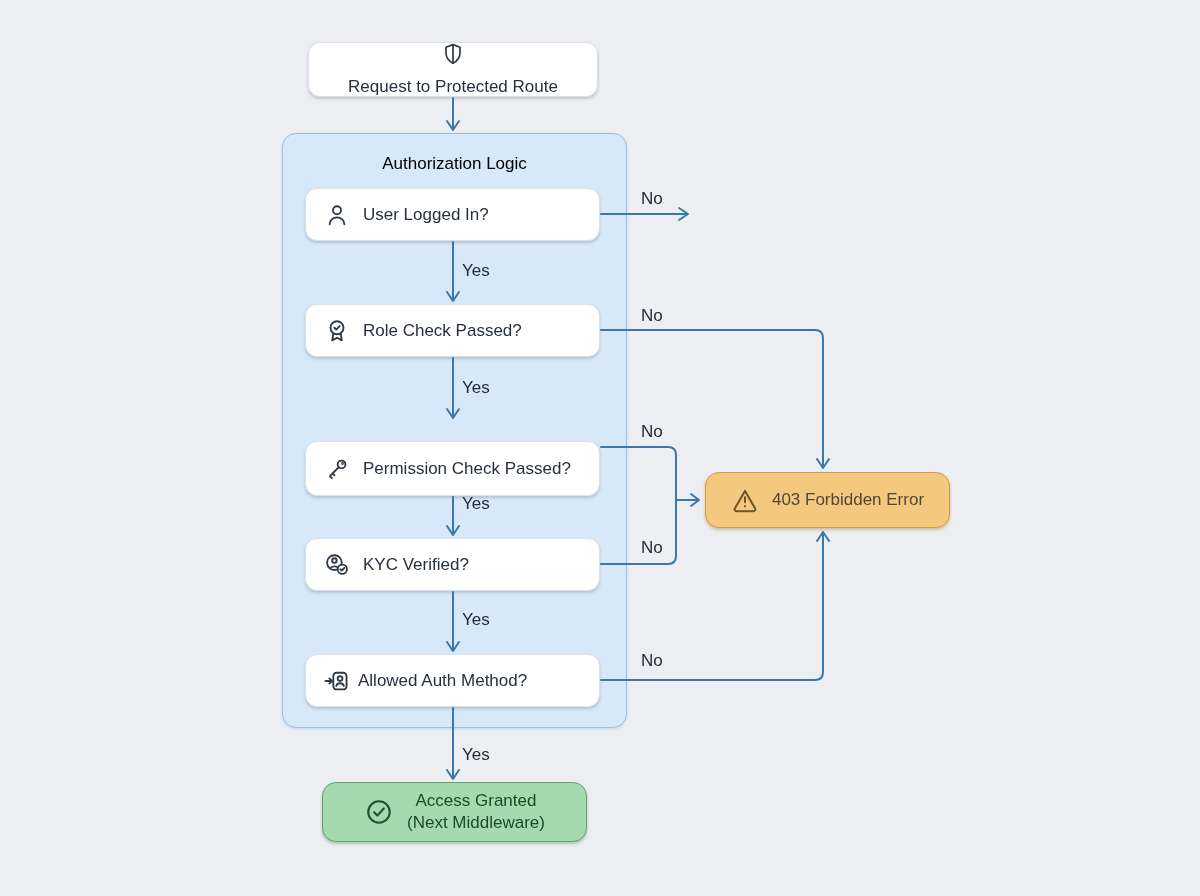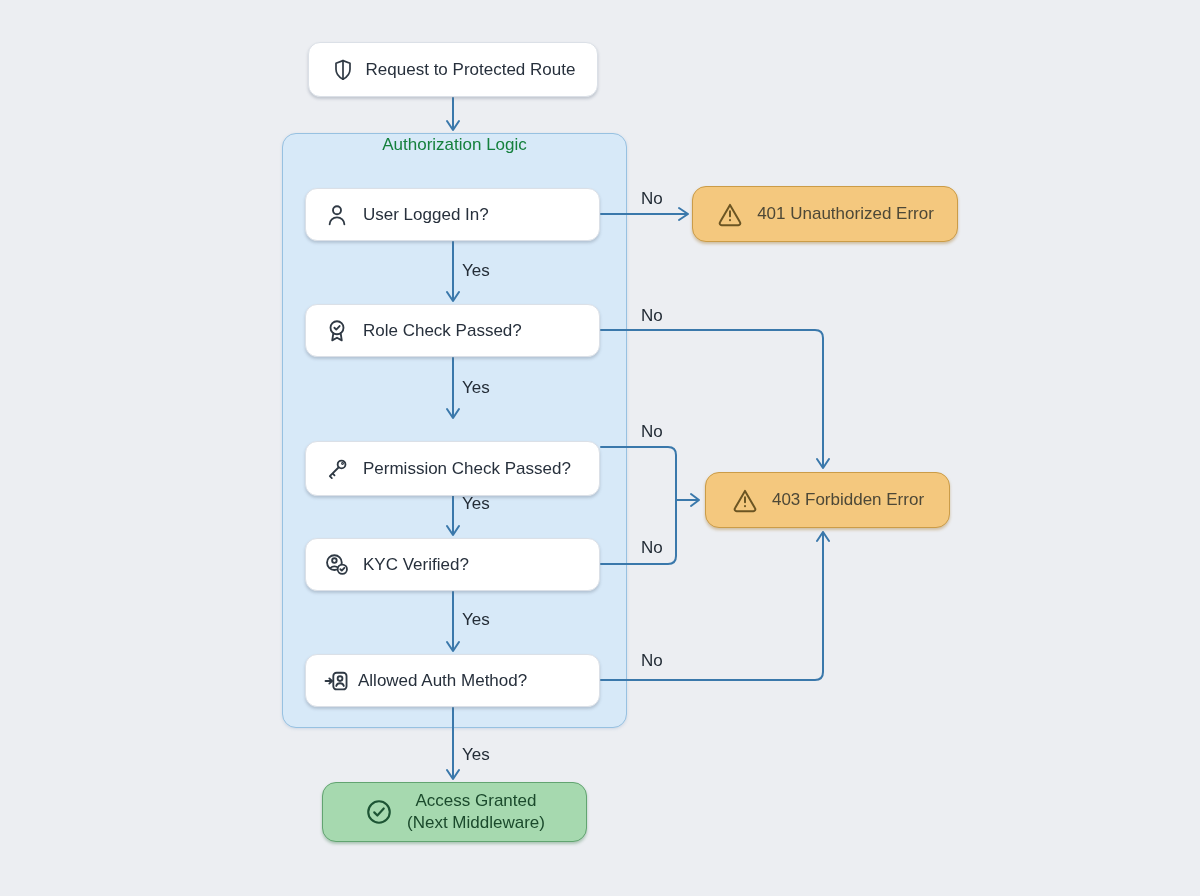--- a/index.html
+++ b/index.html
@@ -9,29 +9,29 @@
     font-family:"Liberation Sans", sans-serif;
   }
   .connectors { position:absolute; left:0; top:0; z-index:2; }
   .connectors path { stroke:#3a78ab; stroke-width:2; fill:none; stroke-linecap:round; stroke-linejoin:round; }
 
   .auth-container {
     position:absolute; left:282px; top:133px; width:345px; height:595px;
     background:#d7e9f8; border:1.5px solid #97c1e1; border-radius:14px;
     box-sizing:border-box; z-index:1; box-shadow:0 1px 3px rgba(120,150,190,.25);
   }
-  .auth-title { margin-top:1px; text-align:center; font-size:17px; font-weight:500; color:#15803d; }
+  .auth-title { margin-top:20px; text-align:center; font-size:17px; font-weight:500; color:#000000; }
 
   .node { position:absolute; display:flex; align-items:center; box-sizing:border-box; z-index:3; }
   .card {
     background:#ffffff; border:1px solid #dbe0e7; border-radius:12px;
     box-shadow:0 2px 3px rgba(96,108,128,.30);
     font-size:17px; font-weight:500; color:#27303c;
   }
-  .start { justify-content:center; gap:11px; }
+  .start { justify-content:center; gap:11px;flex-direction:column; }
   .step  { justify-content:flex-start; gap:13px; padding-left:18px; }
 
   .error-node {
     background:#f4c87e; border:1.5px solid #cb9c48; border-radius:14px;
     box-shadow:0 2px 3px rgba(165,120,45,.40);
     color:#4d4837; font-size:17px; font-weight:500;
     justify-content:center; gap:13px;
   }
   .success-node {
     background:#a6d9af; border:1.5px solid #62a471; border-radius:14px;
@@ -130,30 +130,20 @@
       <svg width="26" height="26" viewBox="0 0 24 24" stroke-width="1.6">
         <rect x="8.6" y="4.4" width="12.2" height="15.4" rx="3"></rect>
         <circle cx="14.8" cy="9.8" r="2.2"></circle>
         <path d="M11.3 16.6 a3.6 3.3 0 0 1 7 0"></path>
         <path d="M1.4 12 H7.4 M4.9 9.6 7.5 12 4.9 14.4"></path>
       </svg>
     </span>
     <span>Allowed Auth Method?</span>
   </div>
 
-  <div class="node error-node" style="left:692px; top:186px; width:266px; height:56px;">
-    <span class="icon warn-icon">
-      <svg width="28" height="28" viewBox="0 0 24 24">
-        <path d="M12 4.2 20.6 19.1 a1.7 1.7 0 0 1 -1.5 2.6 H4.9 a1.7 1.7 0 0 1 -1.5 -2.6 Z"></path>
-        <path d="M12 9.6 v4.4"></path>
-        <path d="M12 17.2 v0.1"></path>
-      </svg>
-    </span>
-    <span>401 Unauthorized Error</span>
-  </div>
 
   <div class="node error-node" style="left:705px; top:472px; width:245px; height:56px;">
     <span class="icon warn-icon">
       <svg width="28" height="28" viewBox="0 0 24 24">
         <path d="M12 4.2 20.6 19.1 a1.7 1.7 0 0 1 -1.5 2.6 H4.9 a1.7 1.7 0 0 1 -1.5 -2.6 Z"></path>
         <path d="M12 9.6 v4.4"></path>
         <path d="M12 17.2 v0.1"></path>
       </svg>
     </span>
     <span>403 Forbidden Error</span>

